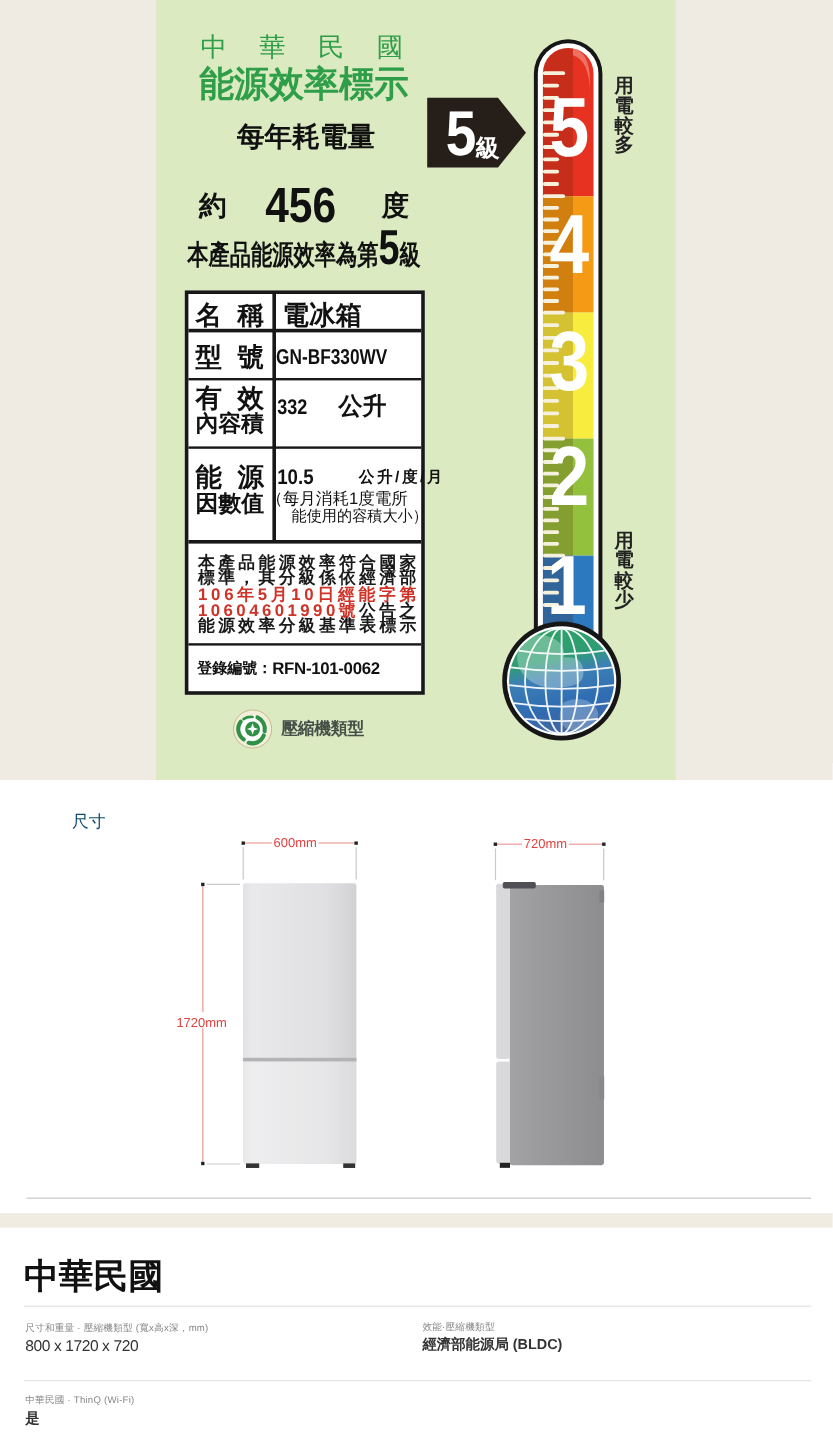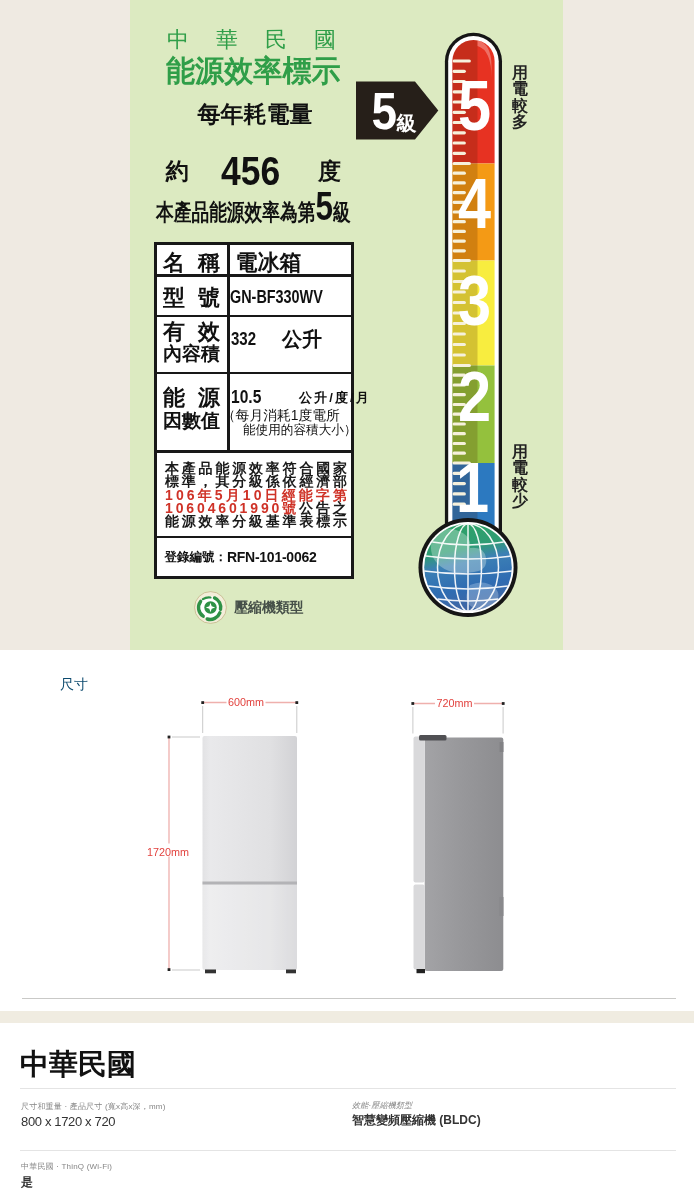--- a/index.html
+++ b/index.html
@@ -329,21 +329,21 @@
   <rect x="435" y="696" width="39" height="13" fill="#fff"></rect>
   <text x="454.5" y="707" font-size="10.8" fill="#e2423e" text-anchor="middle">720mm</text>
 </svg>
 
 <div class="abs" style="left:22px;top:998px;width:654px;height:1px;background:#c9c9c7;"></div>
 <div class="abs" style="left:0;top:1010.5px;width:694px;height:12.5px;background:#f0ece1;"></div>
 
 <div class="abs cjk" style="left:20px;top:1050px;font-size:29px;font-weight:bold;color:#111;">中華民國</div>
 <div class="abs" style="left:20px;top:1087.5px;width:656px;height:1px;background:#e4e4e4;"></div>
 
-<div class="abs cjk sm" style="left:21px;top:1103px;">尺寸和重量 · 產品尺寸 (寬x高x深，mm)</div>
+<div class="abs cjk sm" style="left:21px;top:1103px;">尺寸和重量 · 壓縮機類型 (寬x高x深，mm)</div>
 <div class="abs cjk bv" style="left:21px;top:1115.2px;font-size:13px;letter-spacing:-0.35px;">800 x 1720 x 720</div>
-<div class="abs cjk sm" style="left:352px;top:1101.8px;font-style:italic;">效能·壓縮機類型</div>
-<div class="abs cjk bv" style="left:352px;top:1114.4px;font-weight:bold;font-size:12px;">智慧變頻壓縮機 (BLDC)</div>
+<div class="abs cjk sm" style="left:352px;top:1101.8px;">效能·壓縮機類型</div>
+<div class="abs cjk bv" style="left:352px;top:1114.4px;font-weight:bold;font-size:12px;">經濟部能源局 (BLDC)</div>
 
 <div class="abs" style="left:20px;top:1149.5px;width:656px;height:1px;background:#e4e4e4;"></div>
 <div class="abs cjk sm" style="left:21px;top:1163px;">中華民國 · ThinQ (Wi-Fi)</div>
 <div class="abs cjk bv" style="left:21px;top:1176.3px;font-weight:bold;font-size:12px;">是</div>
 
 </div>
 </body></html>

